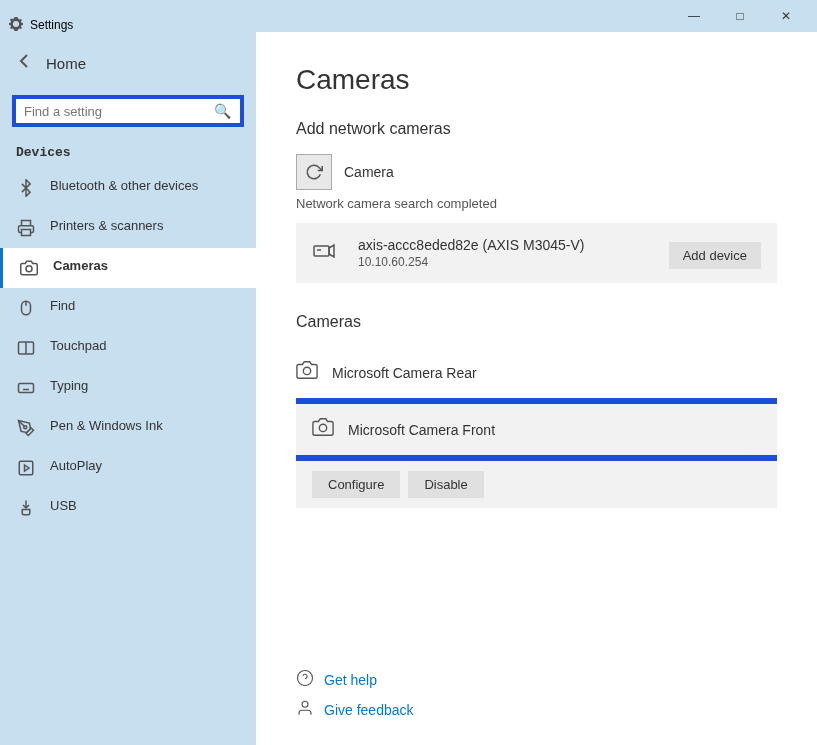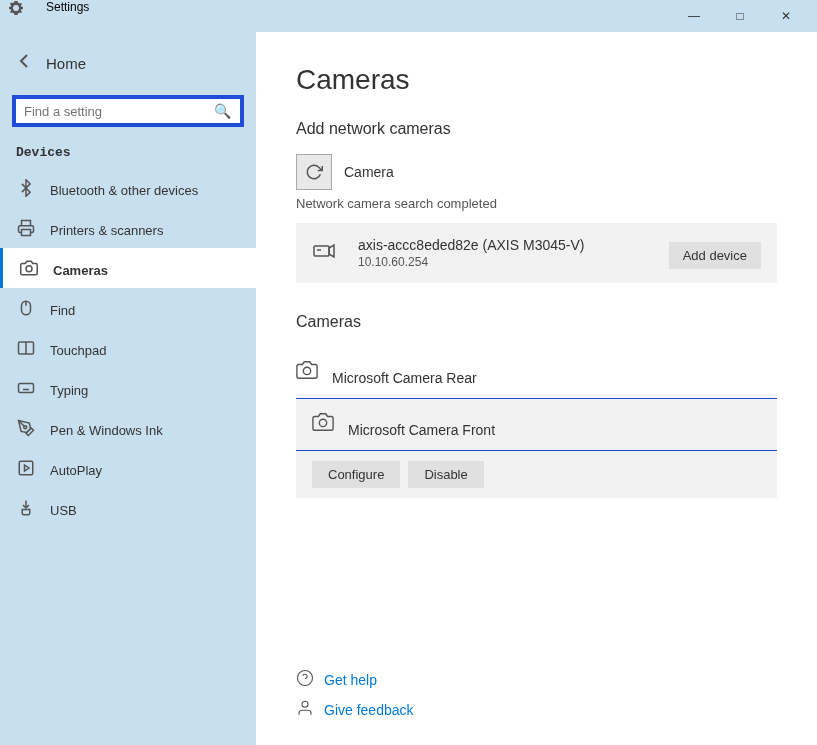--- a/index.html
+++ b/index.html
@@ -10,26 +10,25 @@
       width: 817px;
       height: 745px;
       overflow: hidden;
       display: flex;
       flex-direction: column;
     }
 
     
     .title-bar {
       display: flex;
-      align-items: flex-start;
+      align-items: flex-end;
       background: #c8dff0;
       height: 32px;
       padding: 0 8px;
       flex-shrink: 0;
-      gap: 16px;
     }
     .title-bar-icon {
       width: 16px;
       height: 16px;
       display: flex;
       align-items: center;
       justify-content: center;
       margin-right: 6px;
     }
     .title-bar-title {
@@ -110,21 +109,21 @@
     .sidebar-section-title {
       padding: 6px 16px 8px 16px;
       font-size: 13px;
       font-weight: 700;
       color: #333;
       font-family: Liberation Mono, monospace;
     }
 
     .sidebar-item {
       display: flex;
-      align-items: flex-end;
+      align-items: flex-start;
       padding: 10px 16px;
       gap: 14px;
       cursor: pointer;
       color: #333;
     }
     .sidebar-item.active {
       background: white;
       border-left: 3px solid #0078d4;
     }
     .sidebar-item.active .sidebar-item-label { font-weight: 600; }
@@ -217,24 +216,24 @@
       font-size: 13px;
       color: #333;
       align-self: flex-end;
     }
 
     
     .cameras-section { margin-top: 24px; }
 
     .camera-item {
       display: flex;
-      align-items: flex-end;
+      align-items: center;
       gap: 14px;
       padding: 12px 0;
-      border-bottom: 1px solid #1d4ed8;
+      border-bottom: 6px solid #1d4ed8;
     }
     .camera-item:last-of-type { border-bottom: none; }
     .camera-item-icon {
       font-size: 20px;
       color: #555;
       flex-shrink: 0;
     }
     .camera-item-name { font-size: 14px; color: #333; }
 
     

